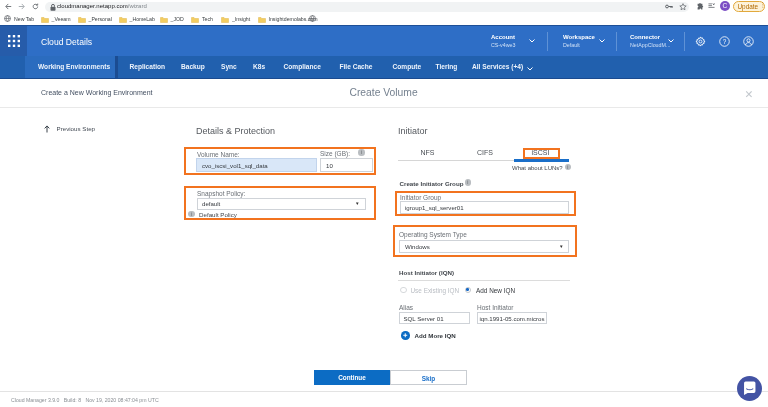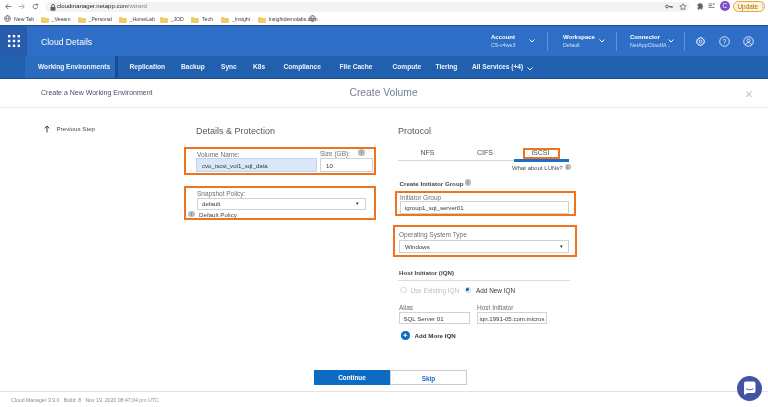--- a/index.html
+++ b/index.html
@@ -185,21 +185,21 @@
   <div class="abs inp" style="left:326px;top:82.5px;">10</div>
 
   <div class="abs box" style="left:184px;top:107px;width:192px;height:34px;"></div>
   <div class="abs lbl" style="left:197px;top:110.5px;">Snapshot Policy:</div>
   <div class="abs field" style="left:197px;top:118.5px;width:168.5px;height:12px;"></div>
   <div class="abs inp" style="left:202px;top:121px;">default</div>
   <div class="abs" style="left:355px;top:121.5px;font-size:4.6px;color:#333;">▼</div>
   <div class="abs info" style="left:188px;top:131.5px;">i</div>
   <div class="abs" style="left:199px;top:132px;font-size:6.2px;color:#3f444a;">Default Policy</div>
 
-  <div class="abs" style="left:398px;top:47px;font-size:9px;color:#55595e;">Protocol</div>
+  <div class="abs" style="left:398px;top:47px;font-size:9px;color:#55595e;">Initiator</div>
 
   <div class="abs" style="left:398px;top:81px;width:171px;height:1px;background:#d6d6d6;"></div>
   <div class="abs" style="left:514px;top:80px;width:55px;height:2.5px;background:#1a6fc9;"></div>
   <div class="abs" style="left:420.5px;top:69.5px;font-size:7px;color:#4a4f55;">NFS</div>
   <div class="abs" style="left:477px;top:69.5px;font-size:7px;color:#4a4f55;">CIFS</div>
   <div class="abs box" style="left:523px;top:69px;width:37px;height:10.5px;"></div>
   <div class="abs" style="left:531.5px;top:69.5px;font-size:7px;color:#4a4f55;">iSCSI</div>
   <div class="abs" style="left:512px;top:85.5px;font-size:6px;color:#42474d;">What about LUNs?</div>
   <div class="abs info" style="left:564.5px;top:84.5px;">i</div>
 

